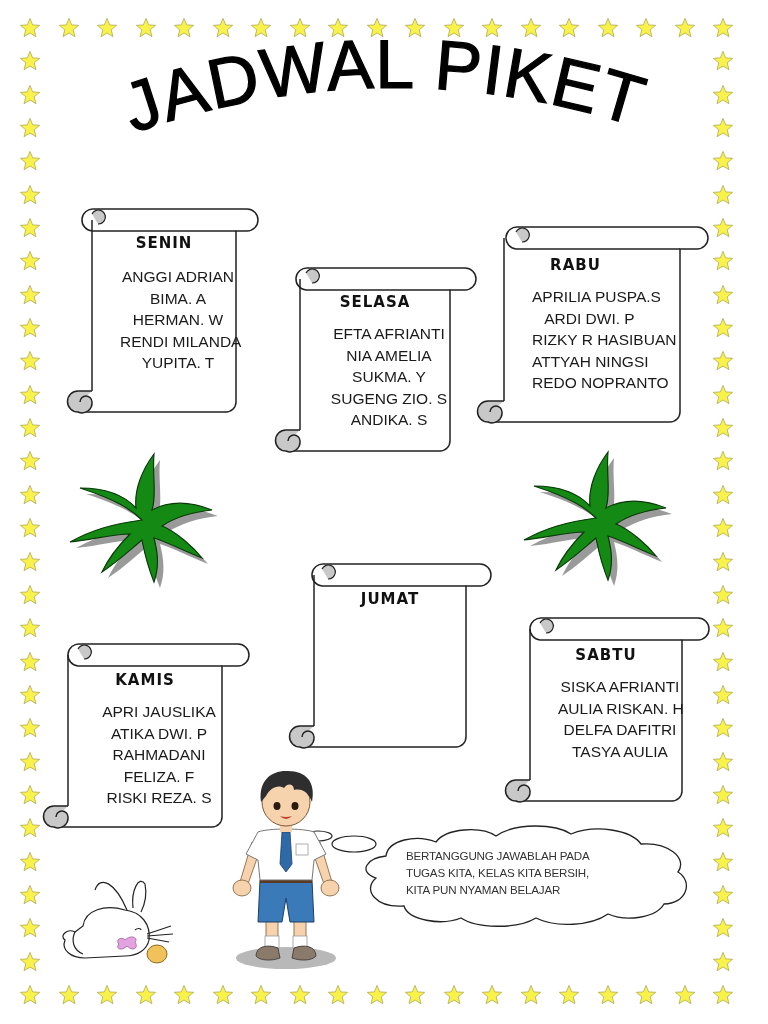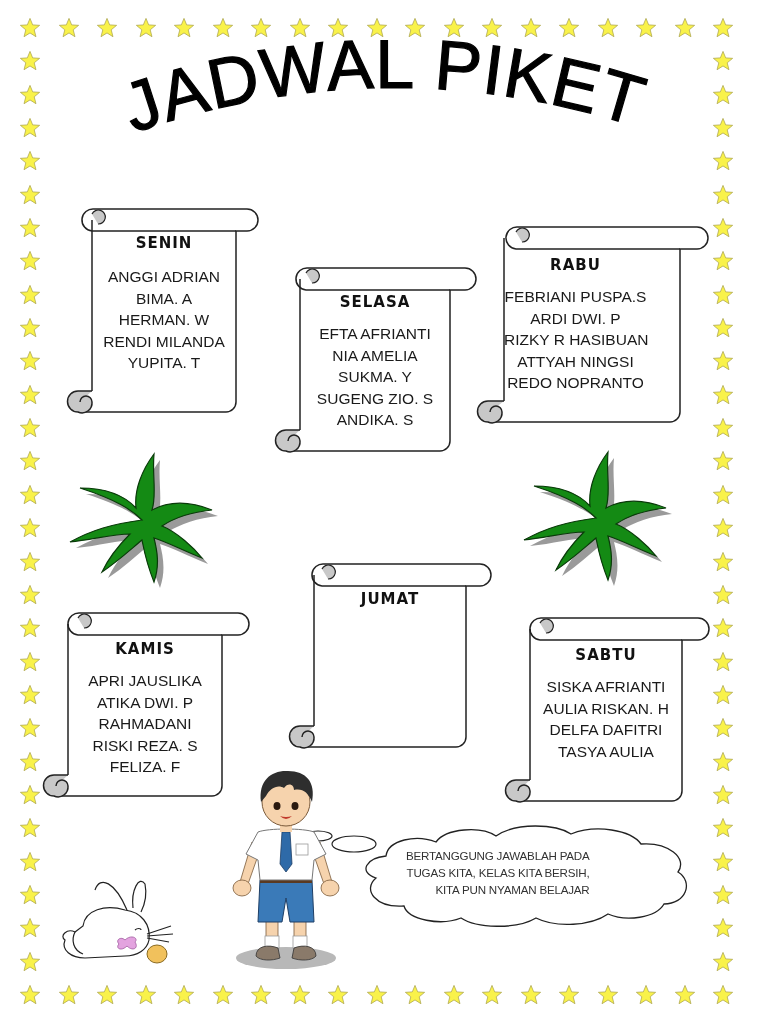--- a/index.html
+++ b/index.html
@@ -10,28 +10,28 @@
   .star { position: absolute; width: 22px; height: 22px; }
 
   .title-wrap { position: absolute; left: 40px; top: 40px; width: 690px; height: 120px; }
   .title-wrap svg { width: 100%; height: 100%; }
 
   .scroll { position: absolute; }
   .scroll svg.frame { position: absolute; left: 0; top: 0; width: 100%; height: 100%; overflow: visible; }
   .scroll-content { position: absolute; text-align: center; }
   .day-label { font-family: "DejaVu Sans", sans-serif; font-weight: 900; font-size: 15px; letter-spacing: 1px; color: #111; }
   .names { margin-top: 14px; font-family: "Liberation Sans", sans-serif; font-size: 15.5px; line-height: 21.5px; color: #1a1a1a; }
-  .name { display: block; white-space: nowrap; }
+  .name { display: block; white-space: nowrap; padding-left: 28px; }
 
   .leaf { position: absolute; }
 
   .boy { position: absolute; left: 228px; top: 768px; width: 118px; height: 205px; }
   .rabbit { position: absolute; left: 55px; top: 870px; width: 130px; height: 105px; }
 
-  .cloud { position: absolute; left: 296px; top: 820px; width: 400px; height: 110px; text-align: right; }
+  .cloud { position: absolute; left: 296px; top: 820px; width: 400px; height: 110px; }
   .cloud svg { position: absolute; left: 0; top: 0; width: 100%; height: 100%; }
   .cloud-text { position: absolute; left: 110px; top: 27px; font-family: "Liberation Sans", sans-serif; font-size: 11.6px; line-height: 17px; color: #333; letter-spacing: -0.2px; }
   .cloud-line { display: block; white-space: nowrap; }
 </style>
 </head>
 <body>
 
 <div class="stars" id="stars">
     <div class="star" style="left: 19px; top: 17px;"><svg viewBox="0 0 24 24">
         <path d="M12 1.5 L14.9 8.6 L22.5 9.1 L16.6 14 L18.5 21.5 L12 17.4 L5.5 21.5 L7.4 14 L1.5 9.1 L9.1 8.6 Z" fill="#f9f24a" stroke="#a8a24a" stroke-width="0.8"></path>
@@ -372,45 +372,45 @@
   <svg class="frame" viewBox="0 0 238 202">
     <path d="M44 3 H223 a11 11 0 0 1 0 22 H206 V188 a10 10 0 0 1 -10 10 H14" fill="#fff" stroke="#222" stroke-width="1.5"></path>
     <path d="M44 3 a11 11 0 0 0 -2 22 H206" fill="none" stroke="#222" stroke-width="1.5"></path>
     <path d="M30 14 V177" fill="none" stroke="#222" stroke-width="1.5"></path>
     <path d="M48 18 a7 7 0 1 0 -6 -10" fill="#c8c8c8" stroke="#222" stroke-width="1.2"></path>
     <path d="M30 177 H14 a10 10 0 0 0 0 21 a10 10 0 0 0 14 -10 a6 6 0 0 0 -12 0" fill="#c8c8c8" stroke="#222" stroke-width="1.5"></path>
   </svg>
   <div class="scroll-content" style="left:30px; top:32px; width:143px;">
     <div class="day-label">RABU</div>
     <div class="names" style="margin-top:12px;">
-      <span class="name">FEBRIANI PUSPA.S</span>
+      <span class="name">APRILIA PUSPA.S</span>
       <span class="name">ARDI DWI. P</span>
       <span class="name">RIZKY R HASIBUAN</span>
       <span class="name">ATTYAH NINGSI</span>
       <span class="name">REDO NOPRANTO</span>
     </div>
   </div>
 </div>
 
-<div class="scroll" style="left:40px; top:610px; width:212px; height:190px;">
+<div class="scroll" style="left:40px; top:641px; width:212px; height:190px;">
   <svg class="frame" viewBox="0 0 212 190">
     <path d="M40 3 H198 a11 11 0 0 1 0 22 H182 V176 a10 10 0 0 1 -10 10 H14" fill="#fff" stroke="#222" stroke-width="1.5"></path>
     <path d="M40 3 a11 11 0 0 0 -2 22 H182" fill="none" stroke="#222" stroke-width="1.5"></path>
     <path d="M28 14 V165" fill="none" stroke="#222" stroke-width="1.5"></path>
     <path d="M44 18 a7 7 0 1 0 -6 -10" fill="#c8c8c8" stroke="#222" stroke-width="1.2"></path>
     <path d="M28 165 H14 a10 10 0 0 0 0 21 a10 10 0 0 0 14 -10 a6 6 0 0 0 -12 0" fill="#c8c8c8" stroke="#222" stroke-width="1.5"></path>
   </svg>
   <div class="scroll-content" style="left:28px; top:30px; width:154px;">
     <div class="day-label">KAMIS</div>
     <div class="names" style="margin-top:12px;">
       <span class="name">APRI JAUSLIKA</span>
       <span class="name">ATIKA DWI. P</span>
       <span class="name">RAHMADANI</span>
+      <span class="name">FELIZA. F</span>
       <span class="name">RISKI REZA. S</span>
-      <span class="name">FELIZA. F</span>
     </div>
   </div>
 </div>
 
 <div class="scroll" style="left:286px; top:561px; width:208px; height:190px;">
   <svg class="frame" viewBox="0 0 208 190">
     <path d="M38 3 H194 a11 11 0 0 1 0 22 H180 V176 a10 10 0 0 1 -10 10 H14" fill="#fff" stroke="#222" stroke-width="1.5"></path>
     <path d="M38 3 a11 11 0 0 0 -2 22 H180" fill="none" stroke="#222" stroke-width="1.5"></path>
     <path d="M28 14 V165" fill="none" stroke="#222" stroke-width="1.5"></path>
     <path d="M42 18 a7 7 0 1 0 -6 -10" fill="#c8c8c8" stroke="#222" stroke-width="1.2"></path>

